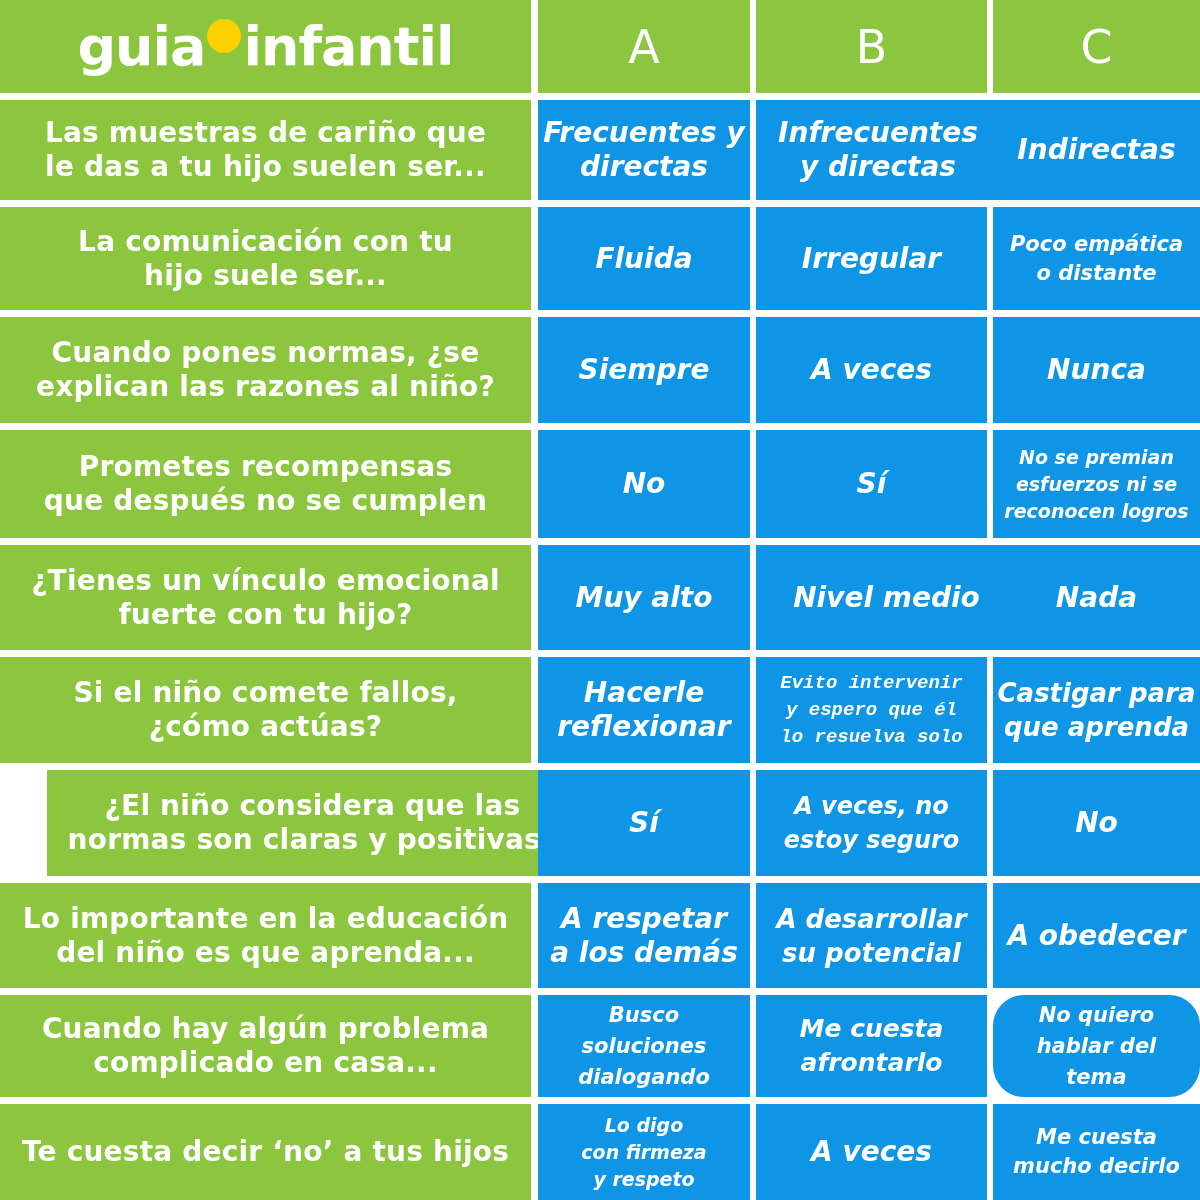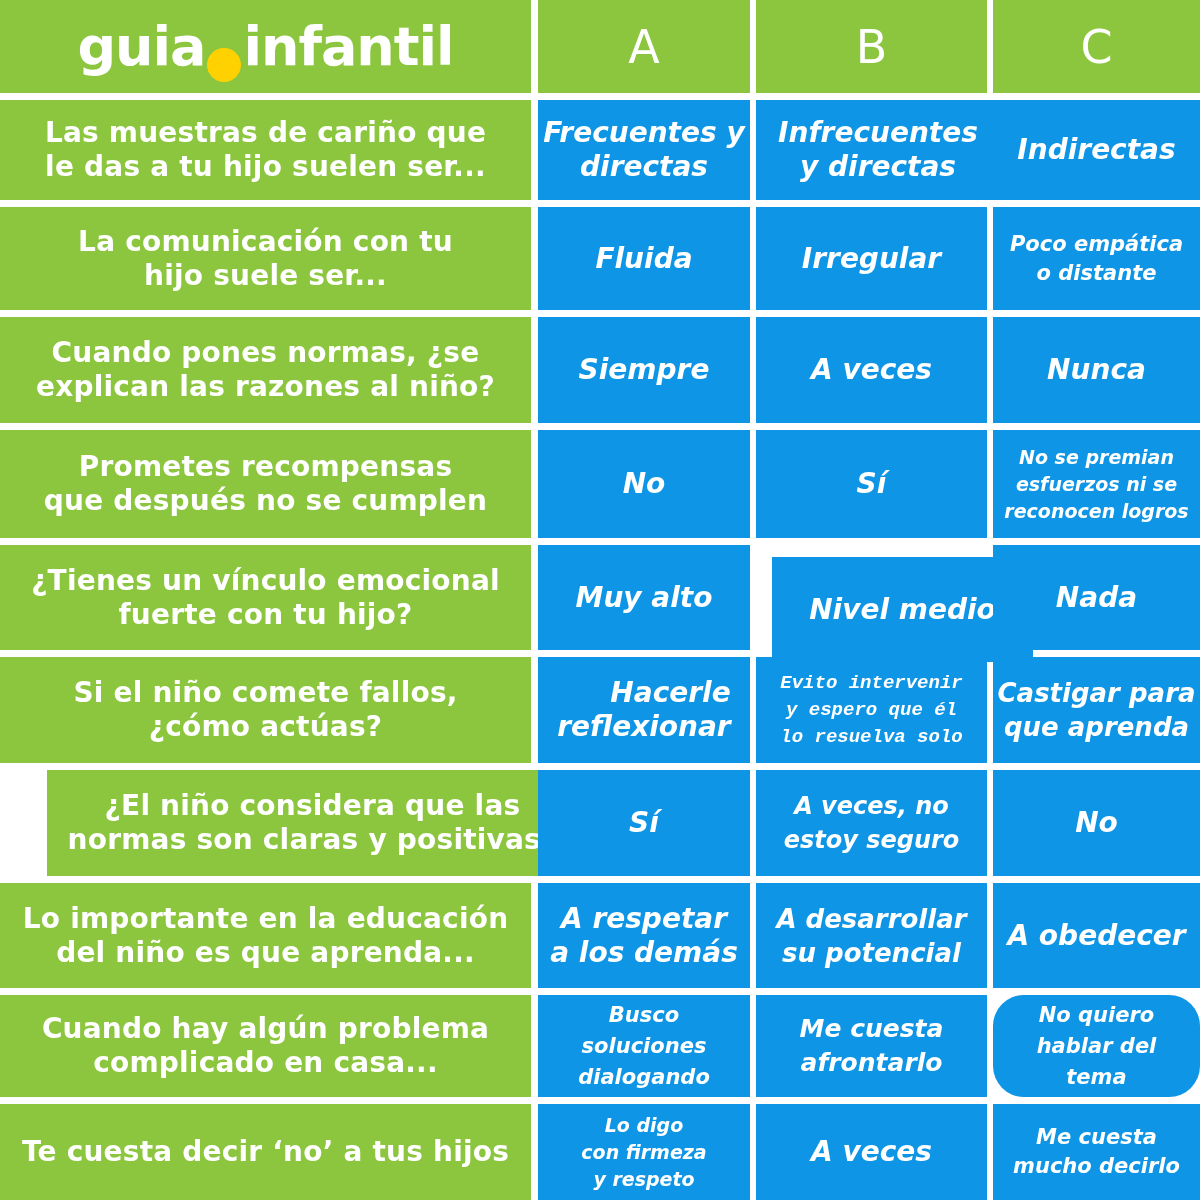--- a/index.html
+++ b/index.html
@@ -6,21 +6,21 @@
   body { width:1200px; height:1200px; background:#ffffff; overflow:hidden; position:relative; font-family:"DejaVu Sans", sans-serif; }
   .grid { position:absolute; left:0; top:0; width:1200px; height:1200px; }
   .cell { position:absolute; display:flex; align-items:center; justify-content:center; text-align:center; color:#ffffff; box-sizing:border-box; }
   .green { background:#8cc63e; }
   .blue { background:#0e95e6; }
   .q { font-family:"DejaVu Sans", sans-serif; font-weight:bold; font-size:28px; line-height:34px; padding:7px 10px; letter-spacing:0.2px; }
   .a { font-family:"DejaVu Sans", sans-serif; font-style:italic; font-weight:bold; font-size:28px; line-height:34px; padding:0 4px; }
   .a.sm { font-size:21px; line-height:29px; }
   .a.xs { font-size:19px; line-height:27px; }
   .hdr-letter { font-family:"DejaVu Sans", sans-serif; font-size:46px; font-weight:normal; }
-  .logo { font-family:"DejaVu Sans", sans-serif; font-weight:bold; font-size:54px; letter-spacing:-1px; display:flex; align-items:flex-end; }
+  .logo { font-family:"DejaVu Sans", sans-serif; font-weight:bold; font-size:54px; letter-spacing:-1px; display:flex; align-items:flex-start; }
   .logo .dot { display:inline-block; width:34px; height:34px; border-radius:50%; background:#ffd100; margin:0 2px; position:relative; top:4px; }
   .pre { white-space:pre-line; }
 </style>
 </head>
 <body>
 
 <div class="grid">
 
   <div class="cell green" style="left:0;top:0;width:531px;height:93px;">
     <div class="logo">
@@ -58,26 +58,26 @@
 que después no se cumplen</div>
   <div class="cell blue a pre" style="left:538px;top:430px;width:212px;height:108px;">No</div>
   <div class="cell blue a pre" style="left:756px;top:430px;width:231px;height:108px;">Sí</div>
   <div class="cell blue a xs pre" style="left:993px;top:430px;width:207px;height:108px;">No se premian
 esfuerzos ni se
 reconocen logros</div>
 
   <div class="cell green q pre" style="left:0;top:545px;width:531px;height:105px;">¿Tienes un vínculo emocional
 fuerte con tu hijo?</div>
   <div class="cell blue a pre" style="left:538px;top:545px;width:212px;height:105px;">Muy alto</div>
-  <div class="cell blue a pre" style="left:756px;top:557px;width:261px;height:105px;margin-left:16px;">Nivel medio</div>
+  <div class="cell blue a pre" style="left:756px;top:545px;width:261px;height:105px;">Nivel medio</div>
   <div class="cell blue a pre" style="left:993px;top:545px;width:207px;height:105px;">Nada</div>
 
   <div class="cell green q pre" style="left:0;top:657px;width:531px;height:106px;">Si el niño comete fallos,
 ¿cómo actúas?</div>
-  <div class="cell blue a pre" style="left:538px;top:657px;width:212px;height:106px;text-align:right;">Hacerle
+  <div class="cell blue a pre" style="left:538px;top:657px;width:212px;height:106px;">Hacerle
 reflexionar</div>
   <div class="cell blue a xs pre" style="left:756px;top:657px;width:231px;height:106px;font-family:Liberation Mono, monospace;">Evito intervenir
 y espero que él
 lo resuelva solo</div>
   <div class="cell blue a pre" style="left:993px;top:657px;width:207px;height:106px;font-size:26px;">Castigar para
 que aprenda</div>
 
   <div class="cell green q pre" style="left:0;top:770px;width:531px;height:106px;margin-left:47px;">¿El niño considera que las
 normas son claras y positivas?</div>
   <div class="cell blue a pre" style="left:538px;top:770px;width:212px;height:106px;">Sí</div>

